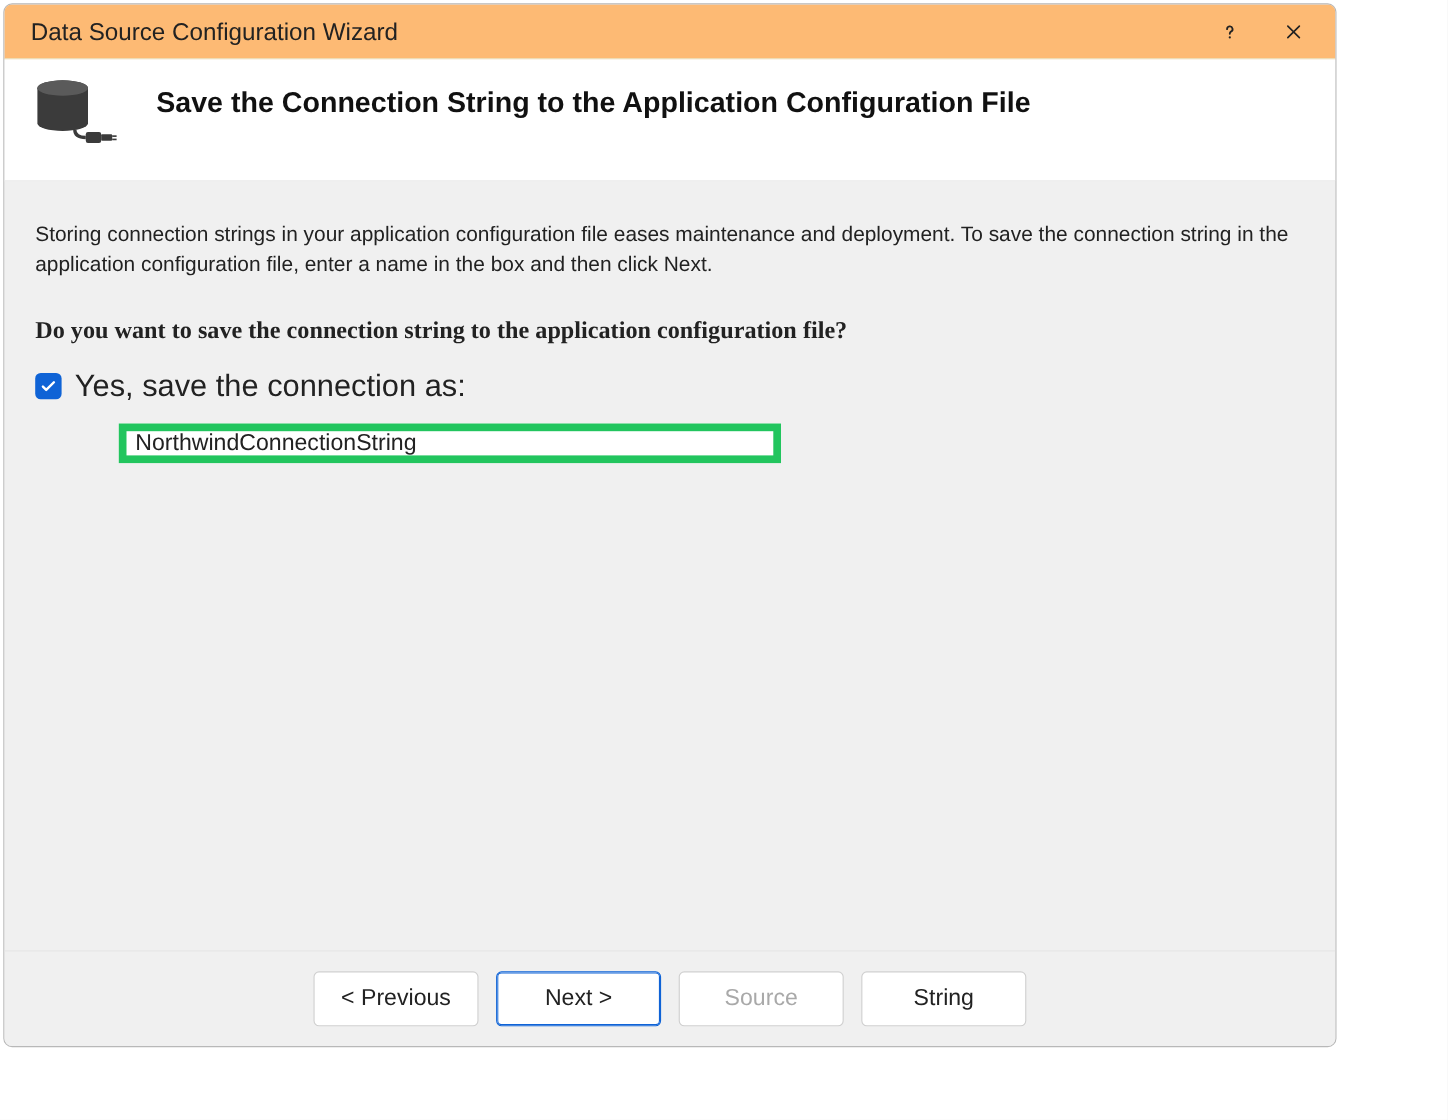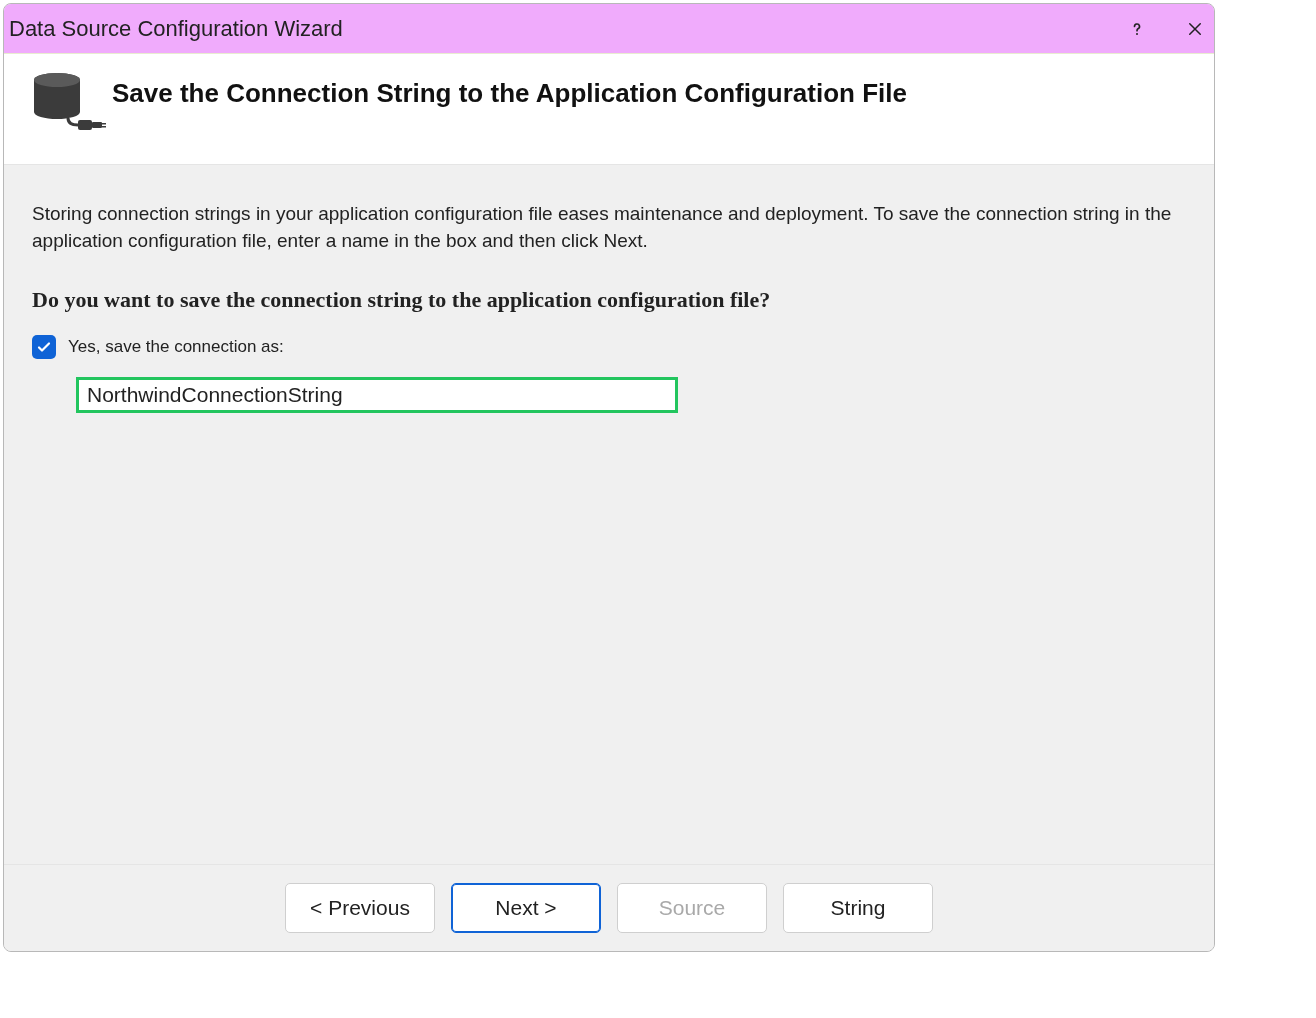--- a/index.html
+++ b/index.html
@@ -15,25 +15,25 @@
       height: 949px;
       margin: 3px;
       border: 1px solid #b8b8b8;
       border-radius: 8px;
       overflow: hidden;
       display: flex;
       flex-direction: column;
       background: #f0f0f0;
     }
     .titlebar {
-      background: #f0abfc;
+      background: #fdba74;
       height: 50px;
       display: flex;
       align-items: center;
-      padding: 0 5px;
+      padding: 0 24px;
       border-bottom: 1px solid #e8ecd0;
       justify-content: space-between;
     }
     .titlebar-title {
       font-size: 22px;
       color: #222;
       flex: 1;
     }
     .titlebar-controls {
       display: flex;
@@ -48,20 +48,21 @@
       justify-content: center;
       font-size: 22px;
       color: #222;
       cursor: pointer;
     }
     .header-panel {
       background: #ffffff;
       padding: 18px 26px 28px 26px;
       display: flex;
       align-items: flex-start;
+      gap: 30px;
       border-bottom: 1px solid #e5e5e5;
     }
     .header-icon {
       width: 82px;
       height: 64px;
       flex-shrink: 0;
     }
     .header-title {
       font-size: 26px;
       font-weight: 700;
@@ -97,34 +98,35 @@
       background: #0f63d6;
       border-radius: 5px;
       display: flex;
       align-items: center;
       justify-content: center;
       cursor: pointer;
       flex-shrink: 0;
     }
     .checkbox svg { width: 16px; height: 16px; }
     .checkbox-label {
-      font-size: 17px;
+      font-size: 28px;
     }
     .input-row {
       padding-left: 44px;
     }
     .text-input {
       width: 602px;
       height: 36px;
-      border: 3px solid #22c55e;
+      border: 7px solid #22c55e;
       background: #ffffff;
       font-size: 21px;
       padding: 2px 8px;
       font-family: inherit;
       color: #222;
+      margin-left: 32px;
     }
     .footer-panel {
       background: #f0f0f0;
       padding: 18px 18px 18px 18px;
       display: flex;
       justify-content: center;
       gap: 16px;
       border-top: 1px solid #e5e5e5;
     }
     .footer-btn {

